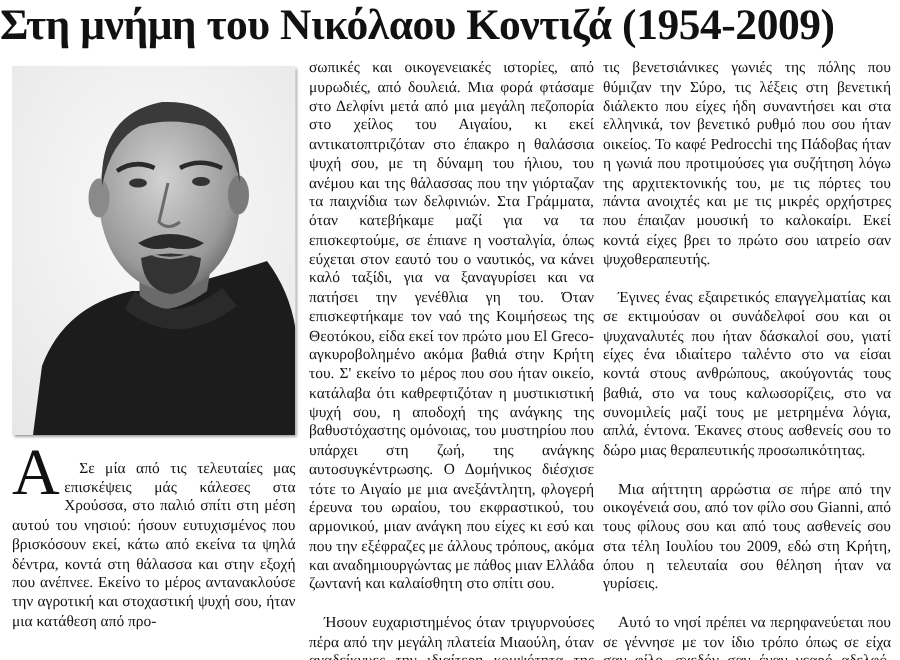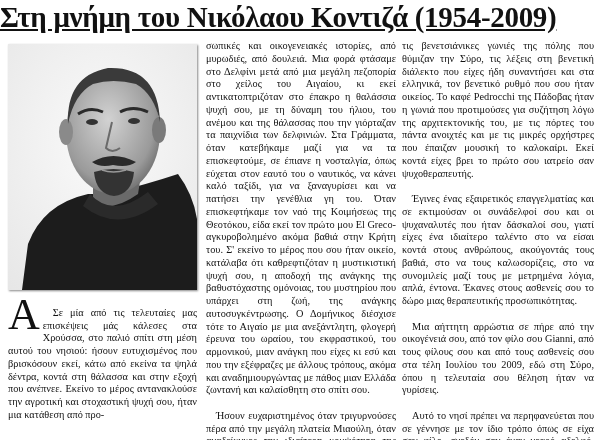--- a/index.html
+++ b/index.html
@@ -1,20 +1,20 @@
 <!DOCTYPE html>
 <html><head>
 <meta charset="utf-8">
 <style>
   html, body { margin: 0; padding: 0; background: #ffffff; }
   body { width: 600px; height: 440px; overflow: hidden; position: relative; font-family: "Liberation Serif", "DejaVu Serif", serif; color: #111; }
   .title {
     position: absolute; left: 0; top: 0; width: 478px; height: 34px;
     text-align: center; font-weight: bold; font-size: 29px; line-height: 34px;
-    letter-spacing: -0.3px; white-space: nowrap; text-decoration: underline;
+    letter-spacing: -0.3px; white-space: nowrap;
   }
   .col { position: absolute; font-size: 10.3px; line-height: 12.75px; text-align: justify; }
   .col p { margin: 0; }
   .col1 { left: 8px; width: 189px; top: 292px; }
   .col2 { left: 206px; width: 190px; top: 40px; }
   .col3 { left: 402px; width: 192px; top: 40px; }
   .indent { text-indent: 10px; }
   .gap { height: 12.75px; }
   .photo {
     position: absolute; left: 8px; top: 44px; width: 189px; height: 246px;
@@ -84,17 +84,17 @@
   <p>σωπικές και οικογενειακές ιστορίες, από μυρωδιές, από δουλειά. Μια φορά φτάσαμε στο Δελφίνι μετά από μια μεγάλη πεζοπορία στο χείλος του Αιγαίου, κι εκεί αντικατοπτριζόταν στο έπακρο η θαλάσσια ψυχή σου, με τη δύναμη του ήλιου, του ανέμου και της θάλασσας που την γιόρταζαν τα παιχνίδια των δελφινιών. Στα Γράμματα, όταν κατεβήκαμε μαζί για να τα επισκεφτούμε, σε έπιανε η νοσταλγία, όπως εύχεται στον εαυτό του ο ναυτικός, να κάνει καλό ταξίδι, για να ξαναγυρίσει και να πατήσει την γενέθλια γη του. Όταν επισκεφτήκαμε τον ναό της Κοιμήσεως της Θεοτόκου, είδα εκεί τον πρώτο μου El Greco- αγκυροβολημένο ακόμα βαθιά στην Κρήτη του. Σ' εκείνο το μέρος που σου ήταν οικείο, κατάλαβα ότι καθρεφτιζόταν η μυστικιστική ψυχή σου, η αποδοχή της ανάγκης της βαθυστόχαστης ομόνοιας, του μυστηρίου που υπάρχει στη ζωή, της ανάγκης αυτοσυγκέντρωσης. Ο Δομήνικος διέσχισε τότε το Αιγαίο με μια ανεξάντλητη, φλογερή έρευνα του ωραίου, του εκφραστικού, του αρμονικού, μιαν ανάγκη που είχες κι εσύ και που την εξέφραζες με άλλους τρόπους, ακόμα και αναδημιουργώντας με πάθος μιαν Ελλάδα ζωντανή και καλαίσθητη στο σπίτι σου.</p>
   <div class="gap"></div>
   <p class="indent">Ήσουν ευχαριστημένος όταν τριγυρνούσες πέρα από την μεγάλη πλατεία Μιαούλη, όταν αναδείκνυες την ιδιαίτερη κομψότητα της Ερμούπολης, στις νεοκλασικές βίλες, στο θέατρο, στο μεγάλο Δημαρχείο, στον Άγιο Νικόλαο. Εκείνη την κομψότητα κι εκείνο το στυλ τα ξαναβρήκες, εν μέρει, όταν ήλθες στην Πάδοβα για να σπουδάσεις Ψυχολογία (τον Οκτώβριο του 1972). Την αγαπούσες πολύ:</p>
 </div>
 
 <div class="col col3">
   <p>τις βενετσιάνικες γωνιές της πόλης που θύμιζαν την Σύρο, τις λέξεις στη βενετική διάλεκτο που είχες ήδη συναντήσει και στα ελληνικά, τον βενετικό ρυθμό που σου ήταν οικείος. Το καφέ Pedrocchi της Πάδοβας ήταν η γωνιά που προτιμούσες για συζήτηση λόγω της αρχιτεκτονικής του, με τις πόρτες του πάντα ανοιχτές και με τις μικρές ορχήστρες που έπαιζαν μουσική το καλοκαίρι. Εκεί κοντά είχες βρει το πρώτο σου ιατρείο σαν ψυχοθεραπευτής.</p>
   <div class="gap"></div>
   <p class="indent">Έγινες ένας εξαιρετικός επαγγελματίας και σε εκτιμούσαν οι συνάδελφοί σου και οι ψυχαναλυτές που ήταν δάσκαλοί σου, γιατί είχες ένα ιδιαίτερο ταλέντο στο να είσαι κοντά στους ανθρώπους, ακούγοντάς τους βαθιά, στο να τους καλωσορίζεις, στο να συνομιλείς μαζί τους με μετρημένα λόγια, απλά, έντονα. Έκανες στους ασθενείς σου το δώρο μιας θεραπευτικής προσωπικότητας.</p>
   <div class="gap"></div>
-  <p class="indent">Μια αήττητη αρρώστια σε πήρε από την οικογένειά σου, από τον φίλο σου Gianni, από τους φίλους σου και από τους ασθενείς σου στα τέλη Ιουλίου του 2009, εδώ στη Σύρο, όπου η τελευταία σου θέληση ήταν να γυρίσεις.</p>
+  <p class="indent">Μια αήττητη αρρώστια σε πήρε από την οικογένειά σου, από τον φίλο σου Gianni, από τους φίλους σου και από τους ασθενείς σου στα τέλη Ιουλίου του 2009, εδώ στη Κρήτη, όπου η τελευταία σου θέληση ήταν να γυρίσεις.</p>
   <div class="gap"></div>
   <p class="indent">Αυτό το νησί πρέπει να περηφανεύεται που σε γέννησε με τον ίδιο τρόπο όπως σε είχα σαν φίλο, σχεδόν σαν έναν νεαρό αδελφό. Ήταν ένα δώρο για μένα.</p>
 
 </div>
 
 </body></html>

